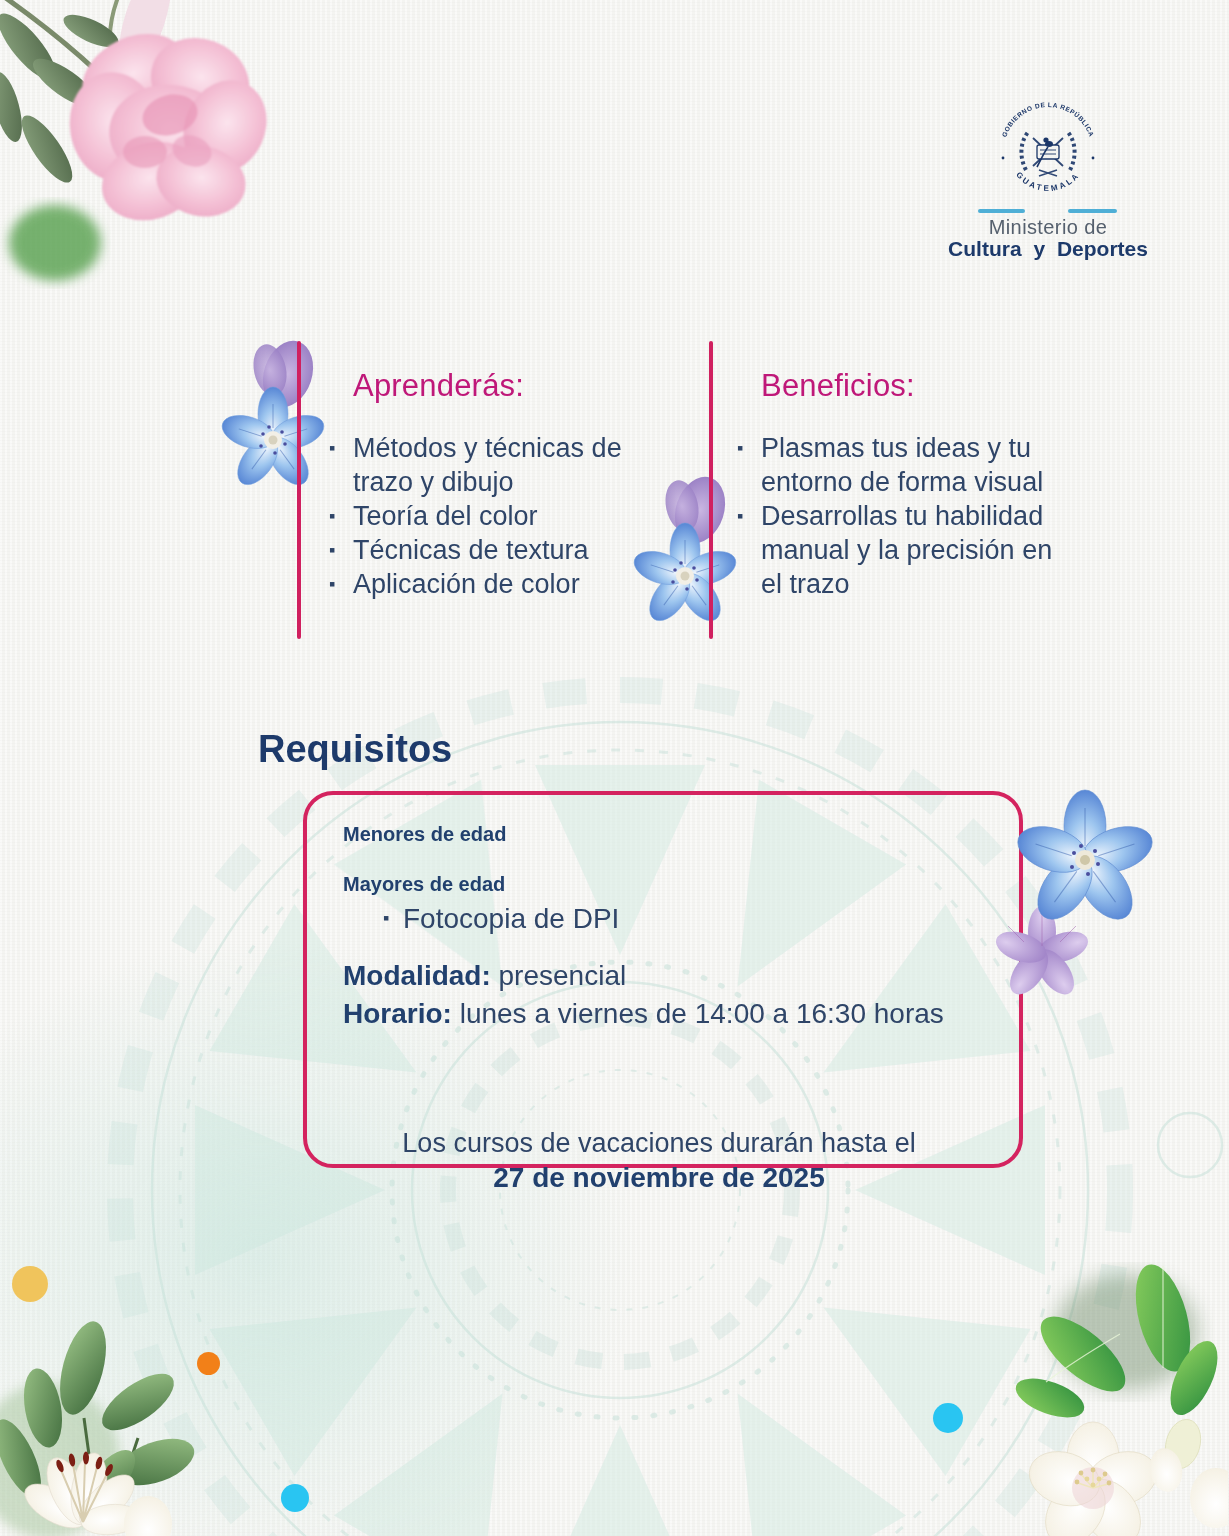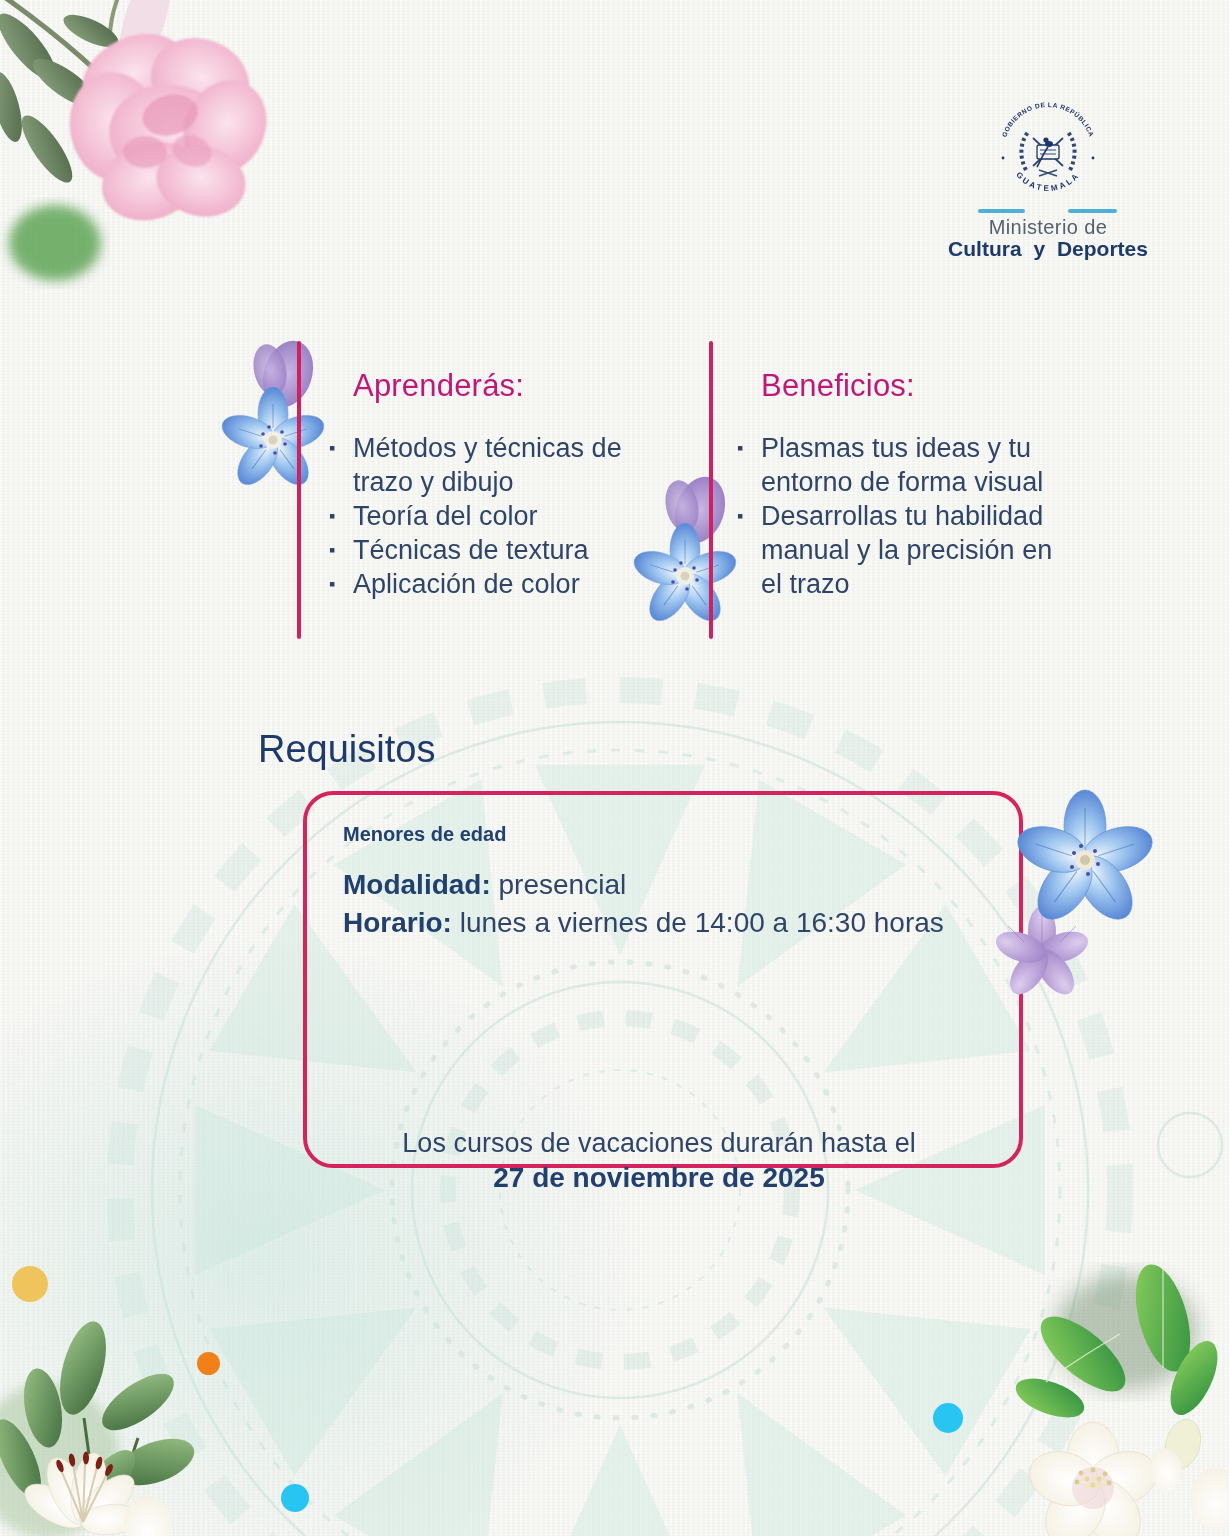--- a/index.html
+++ b/index.html
@@ -37,21 +37,21 @@
   .vline.two{ left:709px; }
   .col{ top:368px; width:302px; z-index:3; }
   .col.learn{ left:353px; }
   .col.benefits{ left:761px; }
   .col-title{ font-size:31px; font-weight:400; color:#bf1879; letter-spacing:.2px; }
   .col ul{ list-style:none; margin-top:27px; padding-left:0; }
   .col li{ position:relative; font-size:27px; line-height:34px; color:#2f4568; }
   .col li::before{ content:"▪"; position:absolute; left:-24px; top:0; font-size:18px; color:#2f4568; }
 
   
-  .req-title{ left:258px; top:728px; font-size:38px; font-weight:400; color:#1d3a6b; z-index:3; }
+  .req-title{ left:258px; top:728px; font-size:38px; font-weight:700; color:#1d3a6b; z-index:3; }
   .req-box{ left:303px; top:791px; width:720px; height:377px; border:4px solid #d4235f;
     border-radius:30px; z-index:2; padding:28px 36px 0 36px; }
   .req-subtitle{ font-size:20px; font-weight:700; color:#21406e; }
   .req-box ul{ list-style:none; padding-left:60px; margin:4px 0 0 0; }
   .req-box li{ position:relative; font-size:28px; line-height:37px; color:#2f4568; }
   .req-box li::before{ content:"▪"; position:absolute; left:-20px; top:0; font-size:18px; color:#2f4568; }
   .req-group2{ margin-top:27px; }
   .req-meta{ margin-top:20px; font-size:28px; line-height:38px; color:#2f4568; }
   .req-meta .lbl{ font-weight:700; color:#21406e; }
 
@@ -268,20 +268,26 @@
     <div class="col-title">Beneficios:</div>
     <ul>
         <li>Plasmas tus ideas y tu entorno de forma visual</li>
         <li>Desarrollas tu habilidad manual y la precisión en el trazo</li>
       </ul>
   </div>
 
   <div class="abs req-title">Requisitos</div>
   <div class="abs req-box">
     <div class="req-subtitle">Menores de edad</div>
+    <div class="req-group2">
+      <div class="req-subtitle">Mayores de edad</div>
+      <ul>
+          <li>Fotocopia de DPI</li>
+        </ul>
+    </div>
     <div class="req-meta">
       <div><span class="lbl">Modalidad:</span><span> presencial</span></div>
       <div><span class="lbl">Horario:</span><span> lunes a viernes de 14:00 a 16:30 horas</span></div>
     </div>
   </div>
 
   <svg class="abs flowerC" width="190" height="240" viewBox="0 0 190 240">
     <g transform="translate(52,186)">
       <g>
           <ellipse cy="-22" rx="14" ry="26" fill="url(#gPurple2)"></ellipse>

